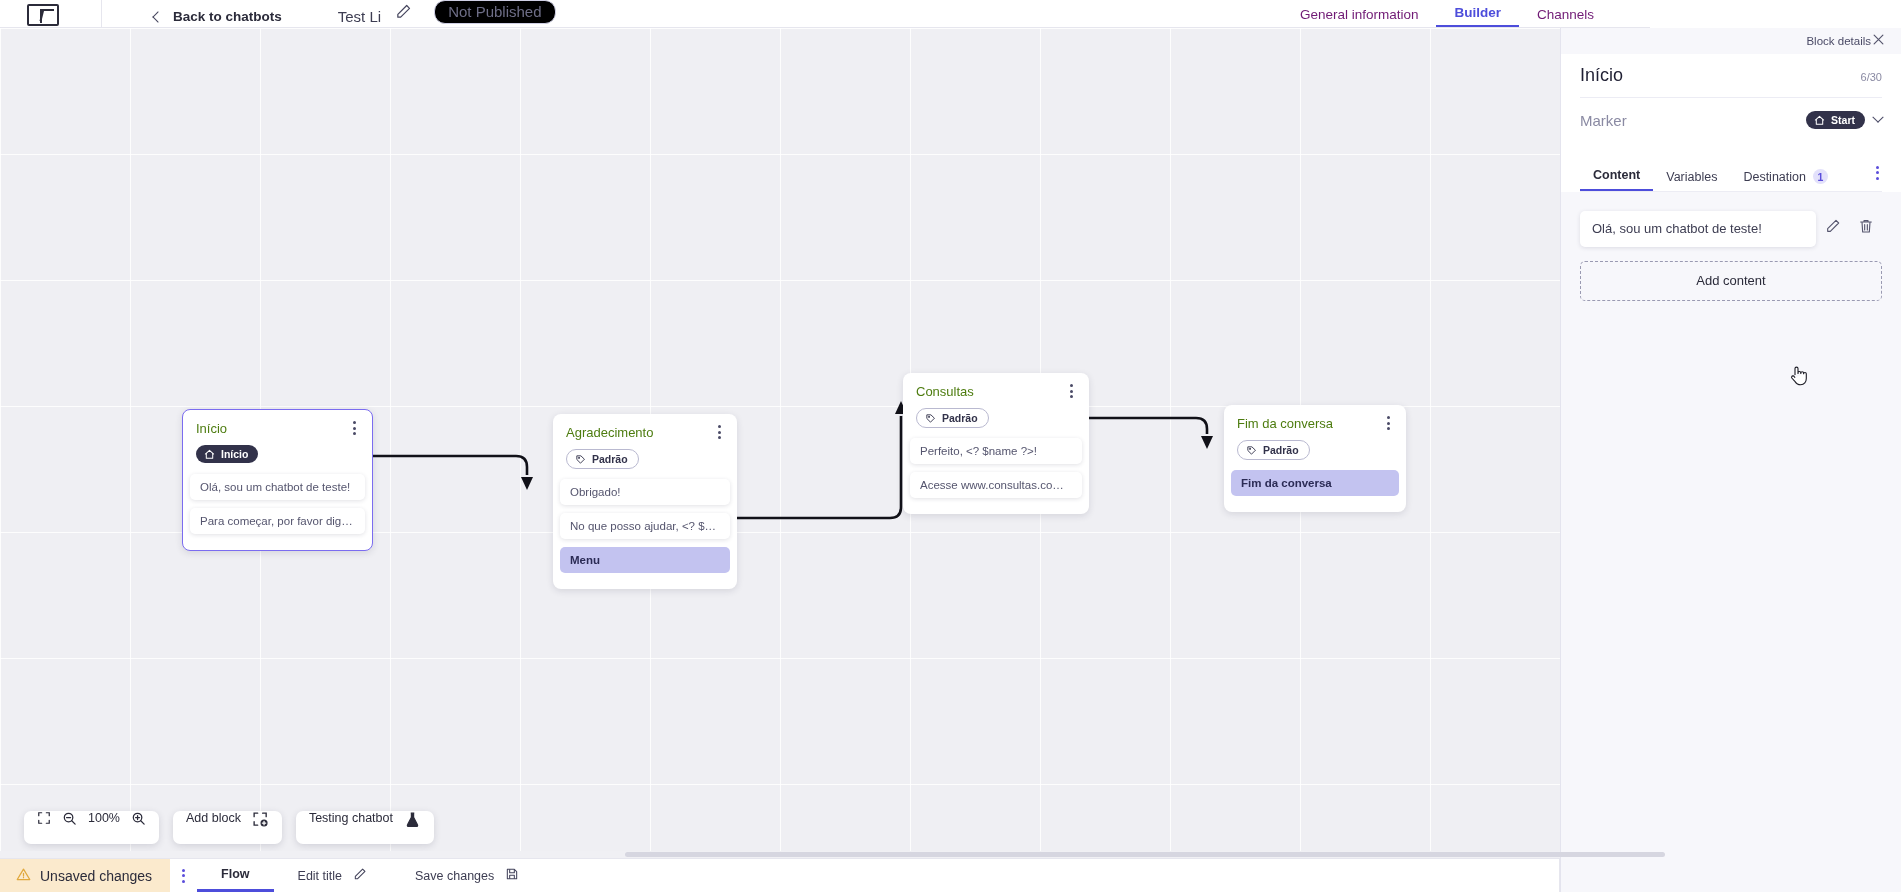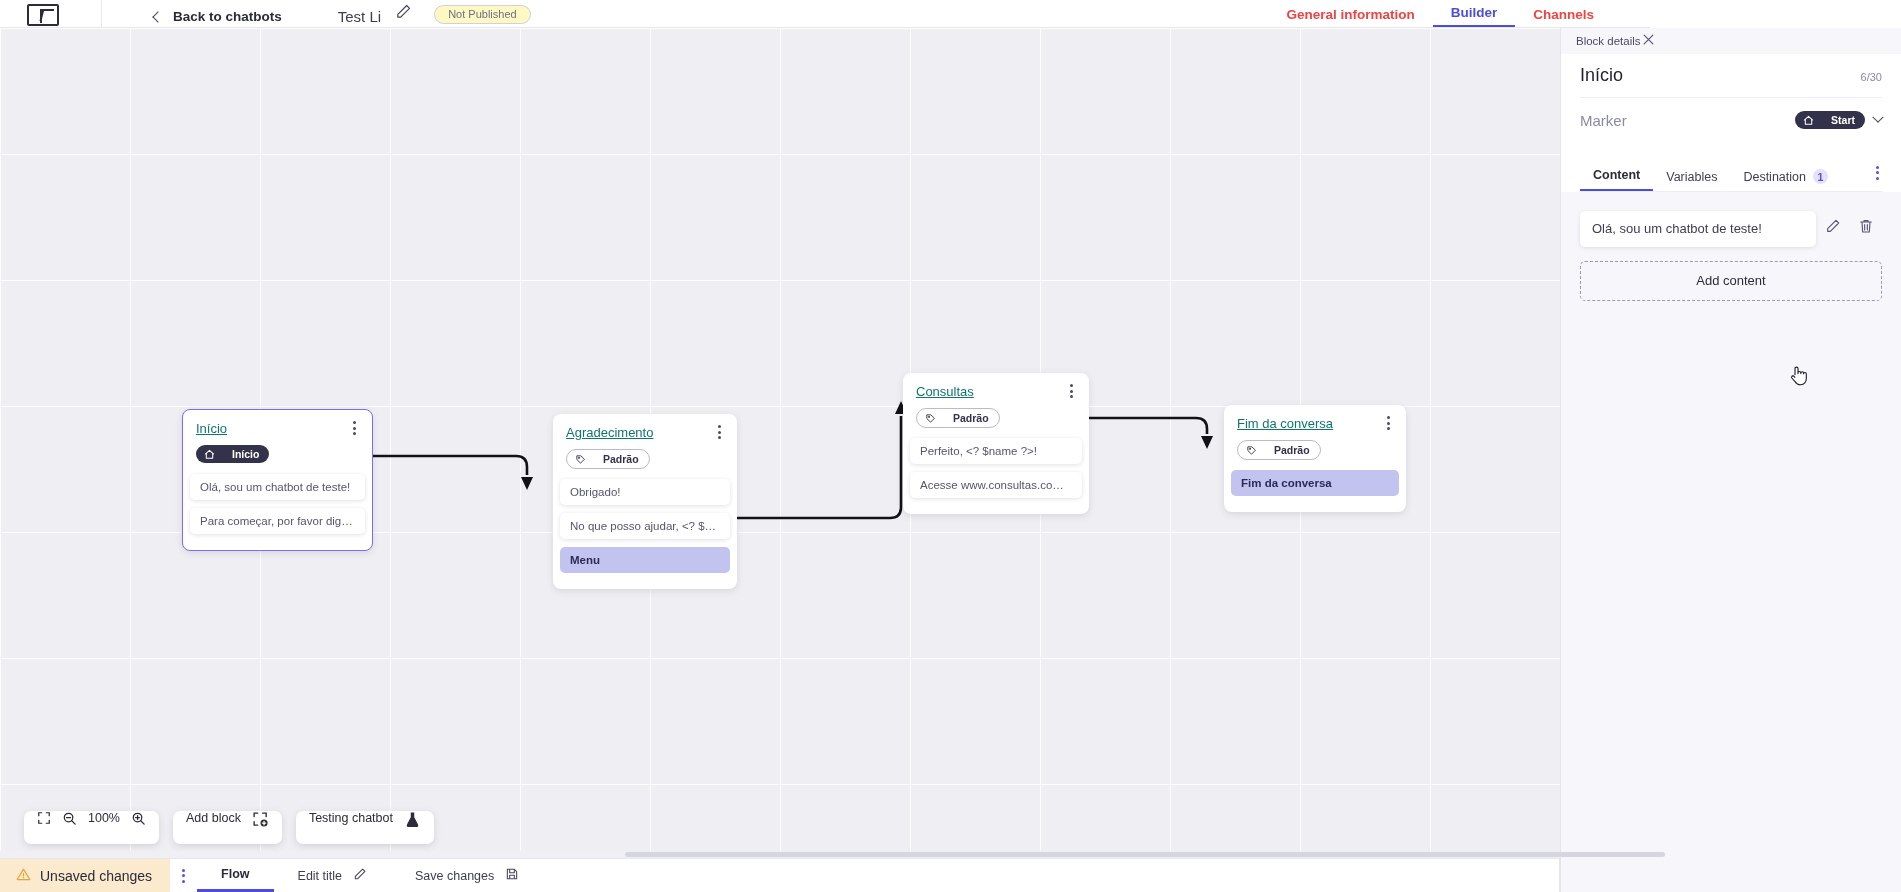--- a/index.html
+++ b/index.html
@@ -49,30 +49,30 @@
   }
   .back-link span { font-size: 13.5px; font-weight: bold; color: #2b2b3a; white-space: nowrap;}
   .bot-title {
     margin-left: 56px; margin-bottom: 2px; font-size: 15px; color: #3d3d52;
     white-space: nowrap; flex: none;
   }
   .pencil-ic { margin-left: 14px; margin-bottom: 3px; flex: none; cursor:pointer; }
   .pill-unpub {
     margin-left: 22px; margin-bottom: 3px; flex: none;
     border: 1px solid #cfcfe4; border-radius: 11px;
-    background: #fef9c3; color: #6e6e87;
-    font-size: 11px; padding: 2px 13px 3px 13px; white-space: nowrap; text-align: center;
+    background: #000000; color: #6e6e87;
+    font-size: 15px; padding: 2px 13px 3px 13px; white-space: nowrap; text-align: center;
   }
   .hdr-tabs {
     margin-left: auto; display: flex; align-items: flex-end; gap: 0px;
     padding-right: 38px;
   }
   .hdr-tab {
-    font-size: 13.5px; color: #ef4444; padding: 0 18px 5px 18px;
-    cursor: pointer; white-space: nowrap; font-weight: 700;
+    font-size: 13.5px; color: #701a75; padding: 0 18px 5px 18px;
+    cursor: pointer; white-space: nowrap; font-weight: 400;
   }
   .hdr-tab.active { color: #4d4ddb; font-weight: bold; border-bottom: 2.5px solid #4d4ddb; }
 
   
   .canvas {
     position: absolute; top: 28px; left: 0; width: 1560px; height: 830px;
     background: #efeff3;
     background-image:
       linear-gradient(to right, rgba(255,255,255,0.85) 1px, transparent 1px),
       linear-gradient(to bottom, rgba(255,255,255,0.85) 1px, transparent 1px);
@@ -82,31 +82,31 @@
   .connectors { position: absolute; inset: 0; pointer-events: none; }
 
   
   .node {
     position: absolute; background: #ffffff; border-radius: 8px;
     box-shadow: 0 2px 7px rgba(40,40,70,0.13);
     padding: 0 0 8px 0;
   }
   .node.selected { border: 1.6px solid #7b6cf0; }
   .node-head { padding: 11px 13px 0 13px; position: relative; }
-  .node-title { font-size: 13px; color: #0f766e; font-weight: 500; text-decoration: underline; }
+  .node-title { font-size: 13px; color: #4d7c0f; font-weight: 500; }
   .node-kebab {
     position: absolute; right: 11px; top: 11px; width: 14px; height: 16px;
     cursor: pointer;
   }
   .node-kebab i {
     display: block; width: 3px; height: 3px; border-radius: 50%;
     background: #4a4a66; margin: 0 auto 2.5px auto;
   }
   .badge {
-    display: inline-flex; align-items: center; gap: 17px;
+    display: inline-flex; align-items: center; gap: 6px;
     margin: 9px 0 0 13px; border-radius: 11px;
     font-size: 10.5px; padding: 3px 10px 3px 8px; white-space: nowrap;
   }
   .badge.start { background: #32324a; color: #ffffff; font-weight: bold; }
   .badge.default { background: #ffffff; border: 1px solid #b9b9d0; color: #32324a; font-weight: bold; }
   .node-rows { margin-top: 10px; padding: 0 7px; }
   .row-chip {
     background: #ffffff; border-radius: 5px;
     box-shadow: 0 1px 4px rgba(40,40,70,0.14);
     font-size: 11.5px; color: #55556e;
@@ -134,21 +134,21 @@
   .zoom-val { font-size: 12.5px; color: #2b2b3a; font-weight: 500; }
 
   
   .rpanel {
     position: absolute; top: 28px; right: 0; width: 341px; height: 864px;
     background: #f7f7fb; border-left: 1px solid #e4e4ee;
     display: flex; flex-direction: column;
     z-index: 30;
   }
   .rp-head {
-    height: 26px; display: flex; align-items: center; justify-content: flex-start;
+    height: 26px; display: flex; align-items: center; justify-content: flex-end;
     padding: 0 15px; background: #f7f7fb;
   }
   .rp-head .t { font-size: 11.5px; color: #4a4a66; }
   .rp-close { cursor: pointer; }
   .rp-body { background: #ffffff; padding: 0 19px; }
   .rp-title-row {
     display: flex; align-items: baseline; justify-content: space-between;
     padding: 11px 0 11px 0; border-bottom: 1px solid #ececf4;
   }
   .rp-title { font-size: 18px; color: #1f1f33; font-weight: 500; }

